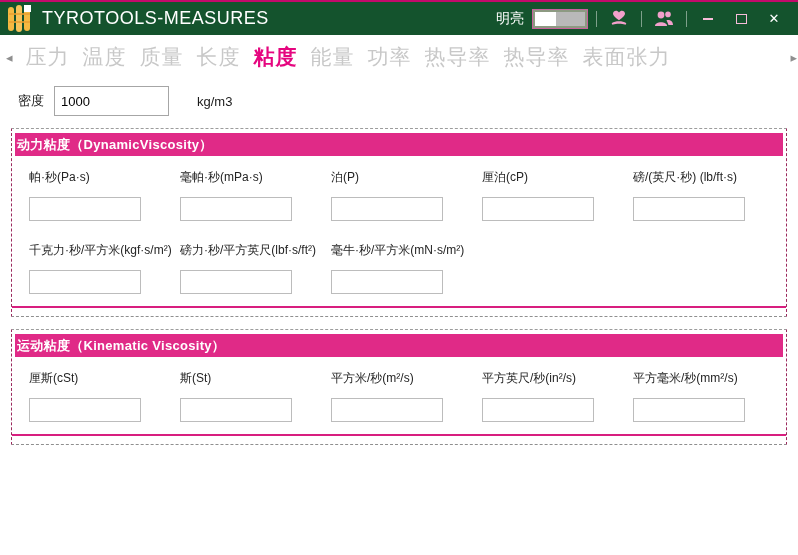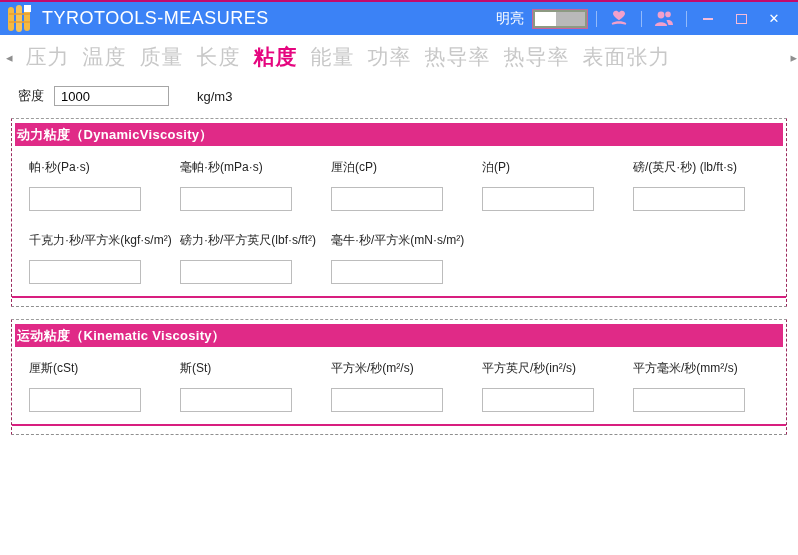--- a/index.html
+++ b/index.html
@@ -3,21 +3,21 @@
 <meta charset="utf-8">
 <style>
   html,body{margin:0;padding:0;}
   body{
     width:798px;height:555px;overflow:hidden;position:relative;
     background:#ffffff;
     font-family:"Liberation Sans","DejaVu Sans",sans-serif;
   }
   
   .titlebar{
-    height:33px;background:#3b82f6;border-top:2px solid #c40a6b;
+    height:33px;background:#14532d;border-top:2px solid #c40a6b;
     display:flex;align-items:center;padding:0 12px 0 7px;
   }
   .logo{width:25px;height:27px;flex:0 0 auto;}
   .app-title{color:#fff;font-size:18px;margin-left:10px;letter-spacing:.5px;white-space:nowrap;}
   .tb-right{margin-left:auto;display:flex;align-items:center;gap:9px;}
   .theme-label{color:#fff;font-weight:normal;font-size:14px;}
   .toggle{width:50px;height:14px;border:2px solid #8d9a82;background:#b9b9b9;position:relative;outline:1px solid #c9619c;}
   .toggle-handle{position:absolute;left:0;top:0;width:21px;height:14px;background:#fff;}
   .sep{width:1px;height:16px;background:rgba(255,255,255,.45);}
   .tb-icon{width:26px;height:22px;display:flex;align-items:center;justify-content:center;cursor:pointer;}
@@ -30,21 +30,21 @@
     height:44px;display:flex;align-items:center;gap:13px;
     padding:0 18px 0 6px;position:relative;overflow:hidden;white-space:nowrap;background:#fff;
   }
   .tab-arrow{color:#8f8f8f;font-size:13px;flex:0 0 auto;cursor:pointer;}
   .tab{font-size:21px;color:#c8c8c8;letter-spacing:1px;cursor:pointer;flex:0 0 auto;}
   .tab.active{color:#e5067f;font-weight:bold;}
   .next-arrow{position:absolute;right:1px;top:15px;background:#fff;padding-left:1px;}
   
   .density-row{margin:7px 0 0 18px;display:flex;align-items:center;font-size:13px;color:#1a1a1a;}
   .density-label{margin-right:10px;}
-  .density-input{width:115px;height:20px;box-sizing:border-box;border:1px solid #a6a6a6;font-size:13px;padding:0 6px;font-family:inherit;}
+  .density-input{width:115px;height:30px;box-sizing:border-box;border:1px solid #a6a6a6;font-size:13px;padding:0 6px;font-family:inherit;}
   .density-unit{margin-left:28px;}
   
   .section{
     margin:12px 11px 0 11px;
     border-top:1px dashed #9c9c9c;border-bottom:1px dashed #8f8f8f;
     border-left:1px dashed #9b2a5e;border-right:1px dashed #9b2a5e;
     padding:4px 3px 8px 3px;
   }
   .section-header{
     height:23px;line-height:23px;background:#e02a87;color:#fff;
@@ -130,25 +130,25 @@
   <div class="fields">
     <div class="field">
       <span class="flabel">帕·秒(Pa·s)</span>
       <input class="fbox" type="text" value="" style="">
     </div>
     <div class="field">
       <span class="flabel">毫帕·秒(mPa·s)</span>
       <input class="fbox" type="text" value="" style="">
     </div>
     <div class="field">
-      <span class="flabel">厘泊(cP)</span>
+      <span class="flabel">泊(P)</span>
       <input class="fbox" type="text" value="" style="">
     </div>
     <div class="field">
-      <span class="flabel">泊(P)</span>
+      <span class="flabel">厘泊(cP)</span>
       <input class="fbox" type="text" value="" style="">
     </div>
     <div class="field">
       <span class="flabel">磅/(英尺·秒) (lb/ft·s)</span>
       <input class="fbox" type="text" value="" style="">
     </div>
     <div class="field">
       <span class="flabel">千克力·秒/平方米(kgf·s/m²)</span>
       <input class="fbox" type="text" value="" style="">
     </div>

